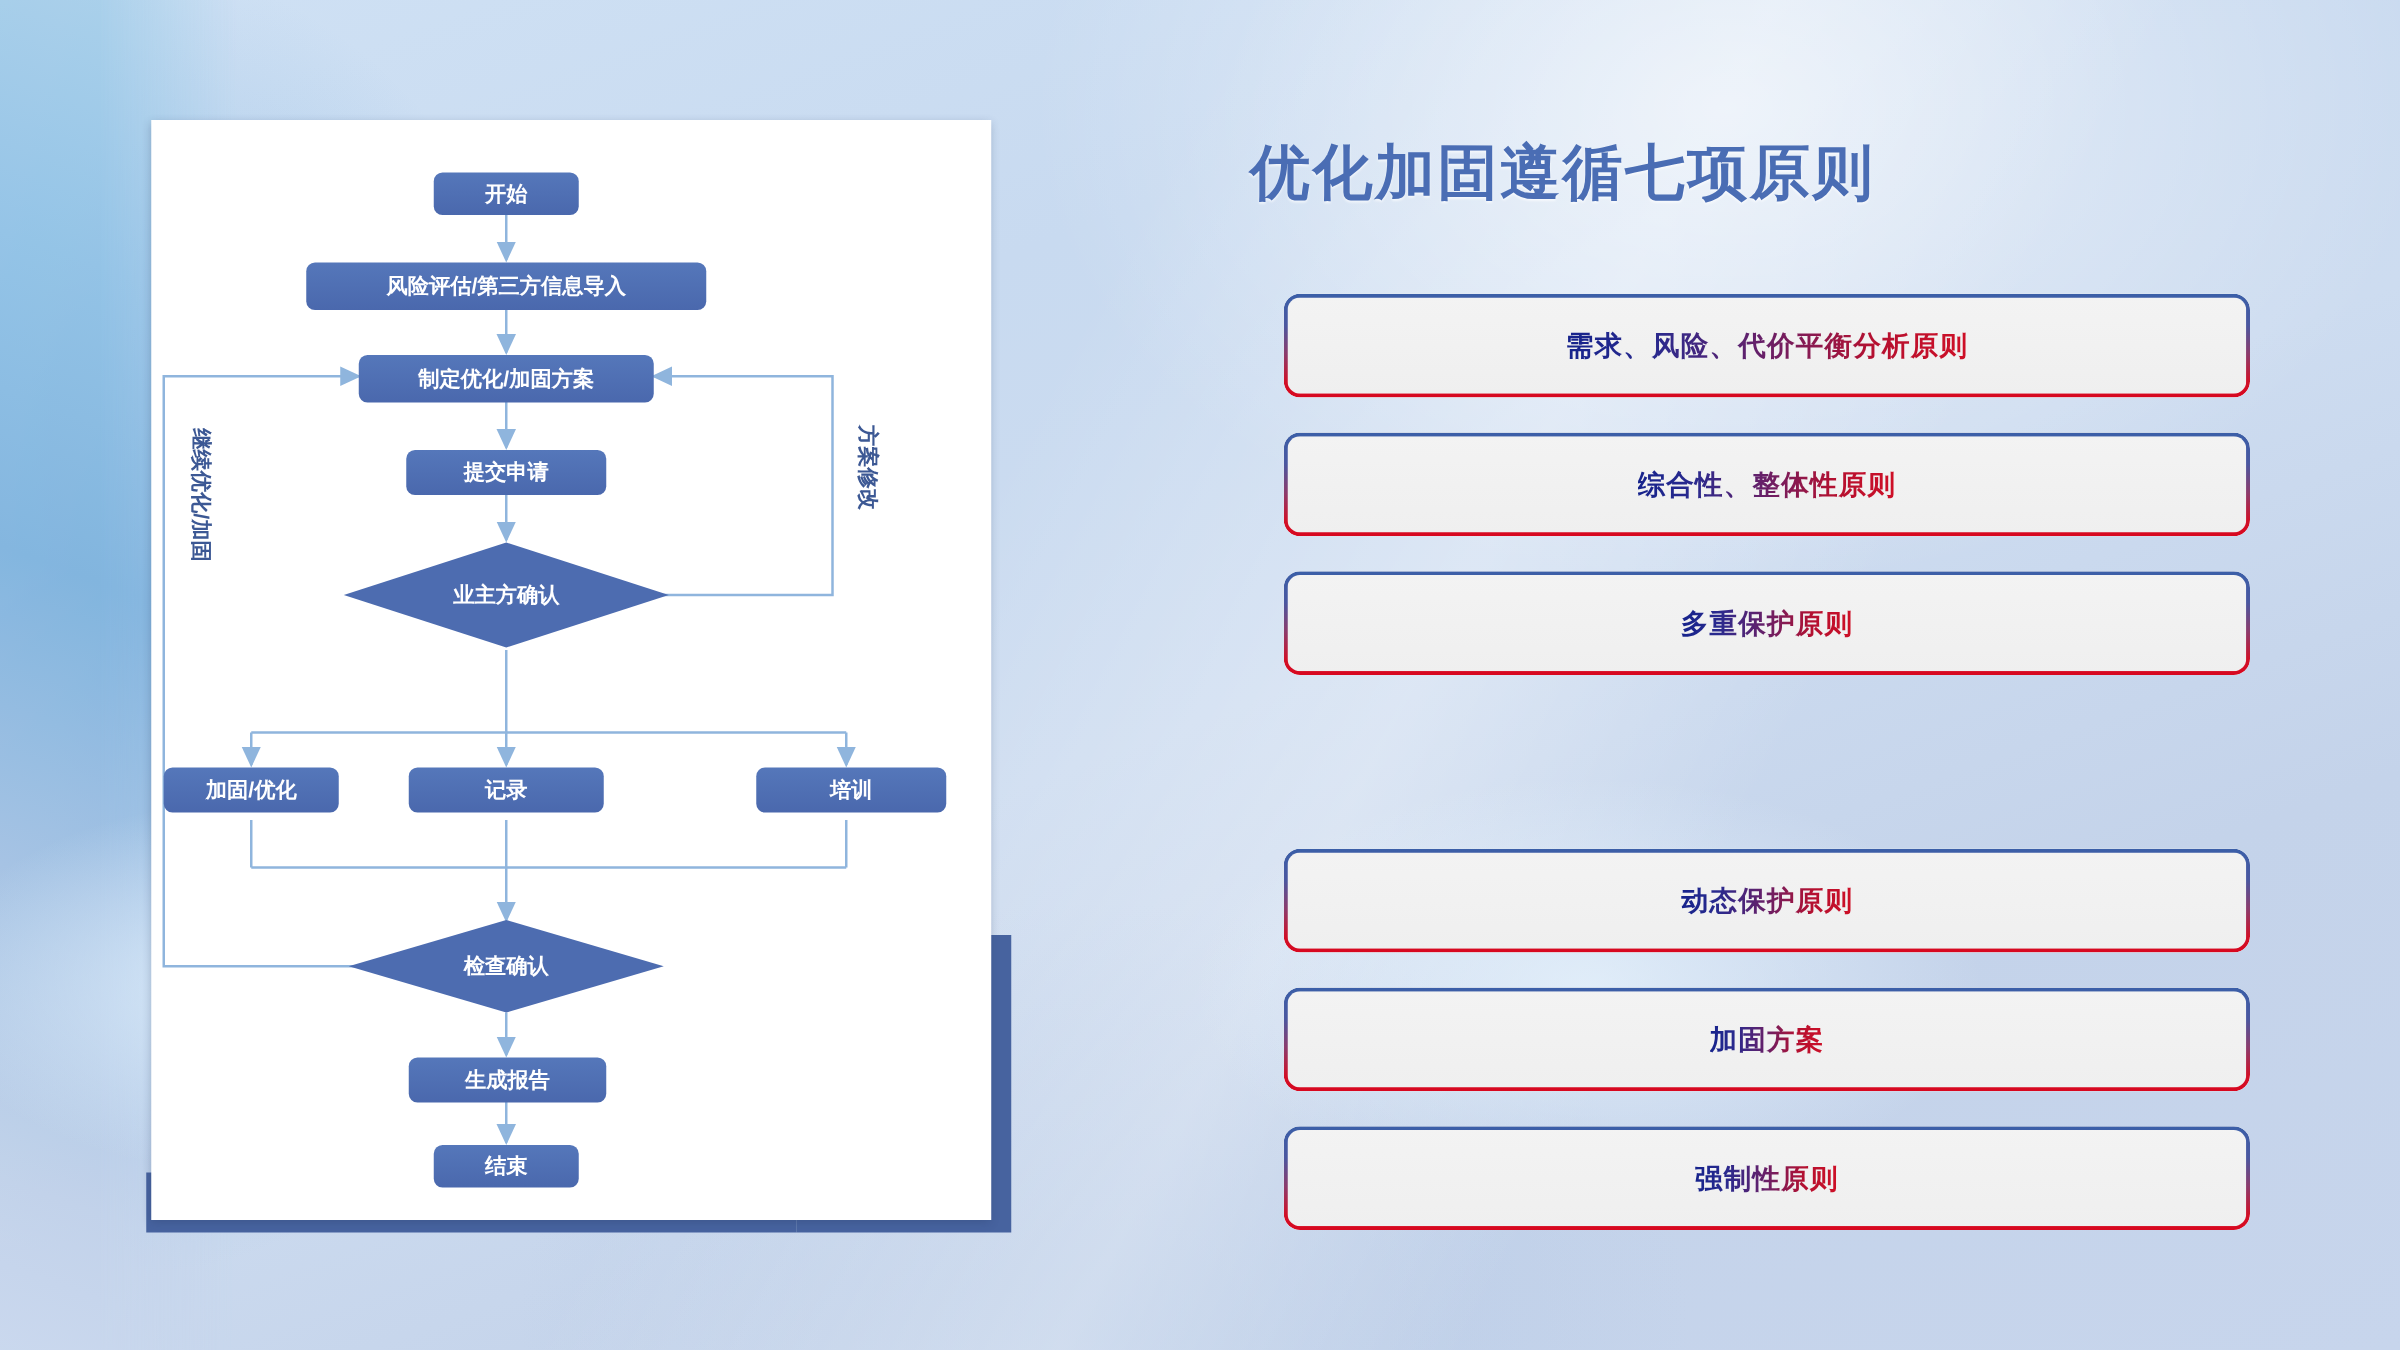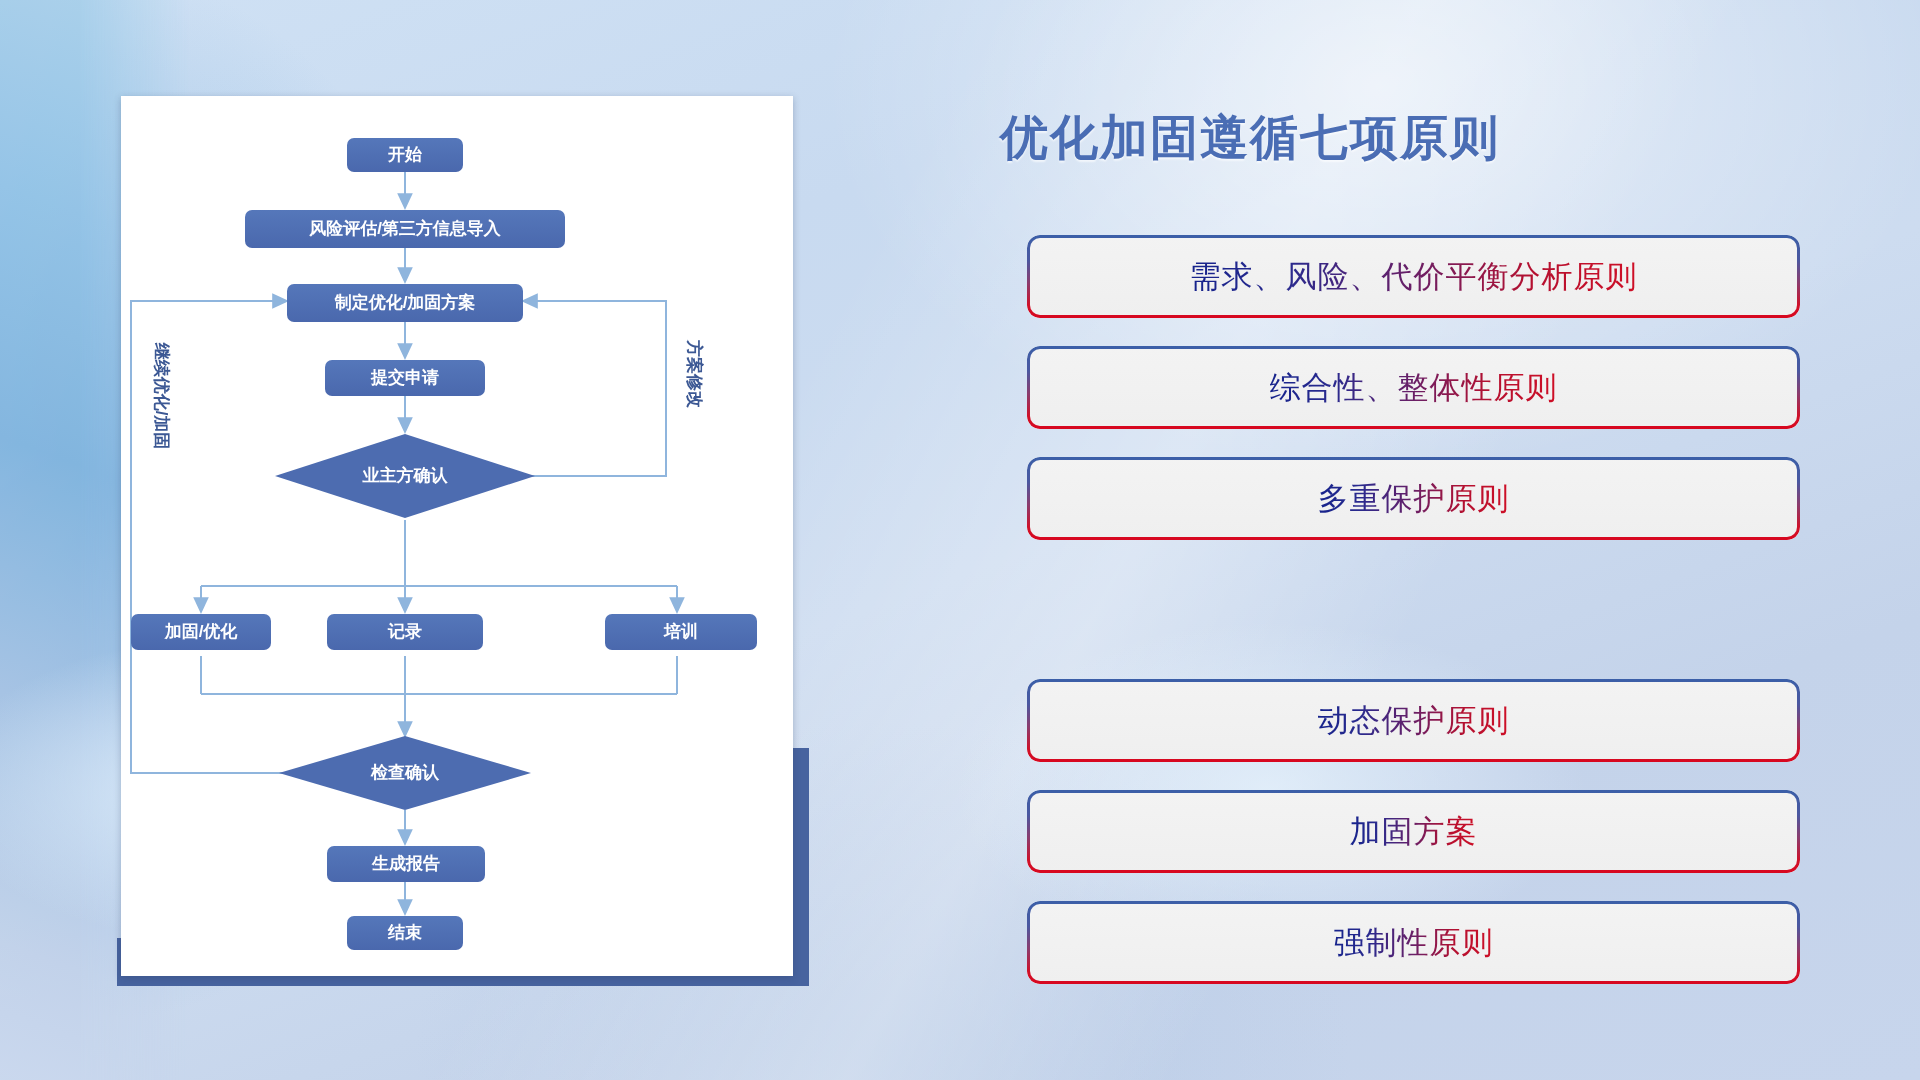--- a/index.html
+++ b/index.html
@@ -87,21 +87,21 @@
     position:absolute;inset:0;border-radius:13px;padding:3px;
     background:linear-gradient(180deg,#3b5fa8 0%,#4a57a0 30%,#8c3b6c 58%,#d01028 85%,#d8071f 100%);
     -webkit-mask:linear-gradient(#000 0 0) content-box,linear-gradient(#000 0 0);
     -webkit-mask-composite:xor;
             mask:linear-gradient(#000 0 0) content-box,linear-gradient(#000 0 0);
             mask-composite:exclude;
     pointer-events:none;
   }
   .card-text{
     position:relative;
-    font-size:31px;font-weight:normal;letter-spacing:1px;
+    font-size:22px;font-weight:bold;letter-spacing:1px;
     background:linear-gradient(90deg,#16238c 0%,#2a2a8e 22%,#6a1f66 50%,#b41030 76%,#cf0f26 100%);
     -webkit-background-clip:text;background-clip:text;
     color:transparent;
     white-space:nowrap;
   }
 </style>
 </head>
 <body>
 
 <div id="bg-base"></div>

